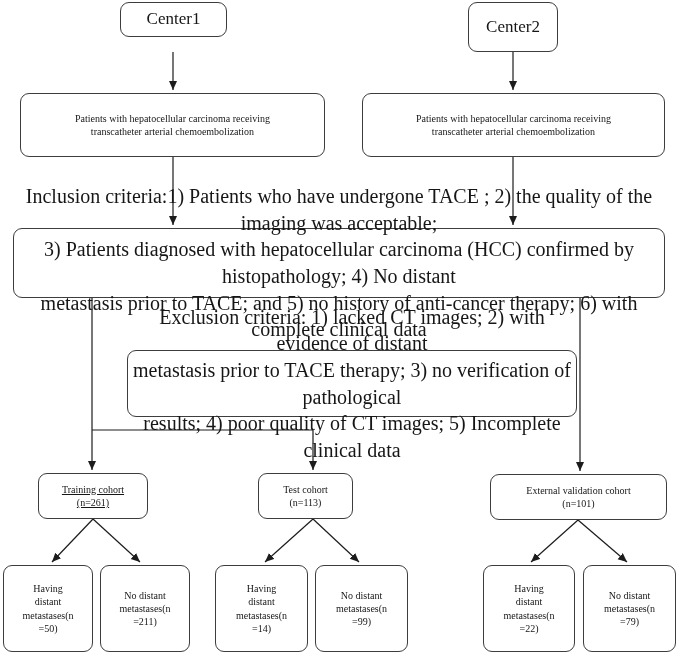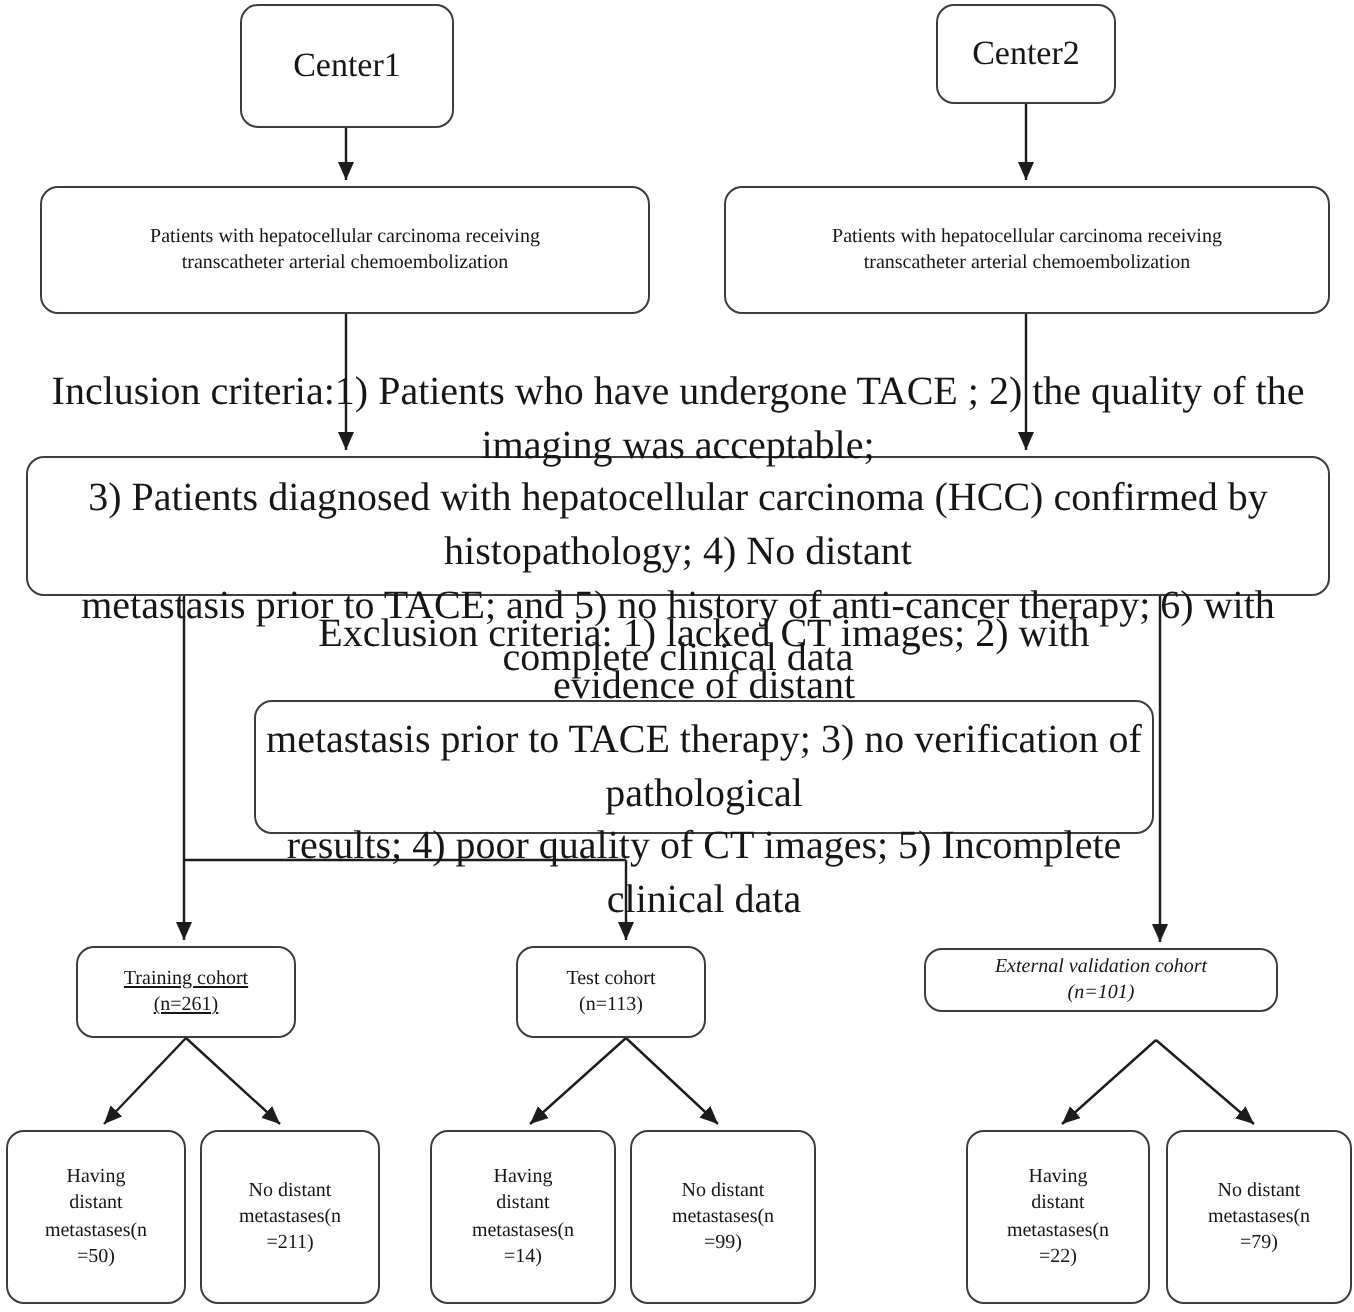--- a/index.html
+++ b/index.html
@@ -65,21 +65,21 @@
     <line x1="93" y1="519" x2="52" y2="562" stroke="#1c1c1c" stroke-width="1.2" marker-end="url(#ah)"></line>
     <line x1="93" y1="519" x2="140" y2="562" stroke="#1c1c1c" stroke-width="1.2" marker-end="url(#ah)"></line>
 
     <line x1="313" y1="519" x2="265" y2="562" stroke="#1c1c1c" stroke-width="1.2" marker-end="url(#ah)"></line>
     <line x1="313" y1="519" x2="359" y2="562" stroke="#1c1c1c" stroke-width="1.2" marker-end="url(#ah)"></line>
 
     <line x1="578" y1="520" x2="531" y2="562" stroke="#1c1c1c" stroke-width="1.2" marker-end="url(#ah)"></line>
     <line x1="578" y1="520" x2="627" y2="562" stroke="#1c1c1c" stroke-width="1.2" marker-end="url(#ah)"></line>
   </svg>
 
-  <div class="box fs-lg" style="left:120px; top:2px; width:107px; height:62px;">Center1</div>
+  <div class="box fs-lg" style="left:120px; top:2px; width:107px; height:35px;">Center1</div>
 
   <div class="box fs-lg" style="left:468px; top:2px; width:90px; height:50px;">Center2</div>
 
   <div class="box" style="left:20px; top:93px; width:305px; height:64px;">Patients with hepatocellular carcinoma receiving
 transcatheter arterial chemoembolization</div>
 
   <div class="box" style="left:362px; top:93px; width:303px; height:64px;">Patients with hepatocellular carcinoma receiving
 transcatheter arterial chemoembolization</div>
 
   <div class="box fs-md" style="left:13px; top:228px; width:652px; height:70px;">Inclusion criteria:1) Patients who have undergone TACE ; 2) the quality of the imaging was acceptable;
@@ -89,21 +89,21 @@
   <div class="box fs-md" style="left:127px; top:350px; width:450px; height:67px;">Exclusion criteria: 1) lacked CT images; 2) with evidence of distant
 metastasis prior to TACE therapy; 3) no verification of pathological
 results; 4) poor quality of CT images; 5) Incomplete clinical data</div>
 
   <div class="box" style="left:38px; top:473px; width:110px; height:46px;text-decoration:underline;">Training cohort
 (n=261)</div>
 
   <div class="box" style="left:258px; top:473px; width:95px; height:46px;">Test cohort
 (n=113)</div>
 
-  <div class="box" style="left:462px; top:474px; width:177px; height:32px;font-style:italic;">External validation cohort
+  <div class="box" style="left:490px; top:474px; width:177px; height:46px;">External validation cohort
 (n=101)</div>
 
   <div class="box" style="left:3px; top:565px; width:90px; height:87px;">Having
 distant
 metastases(n
 =50)</div>
 
   <div class="box" style="left:100px; top:565px; width:90px; height:87px;">No distant
 metastases(n
 =211)</div>

